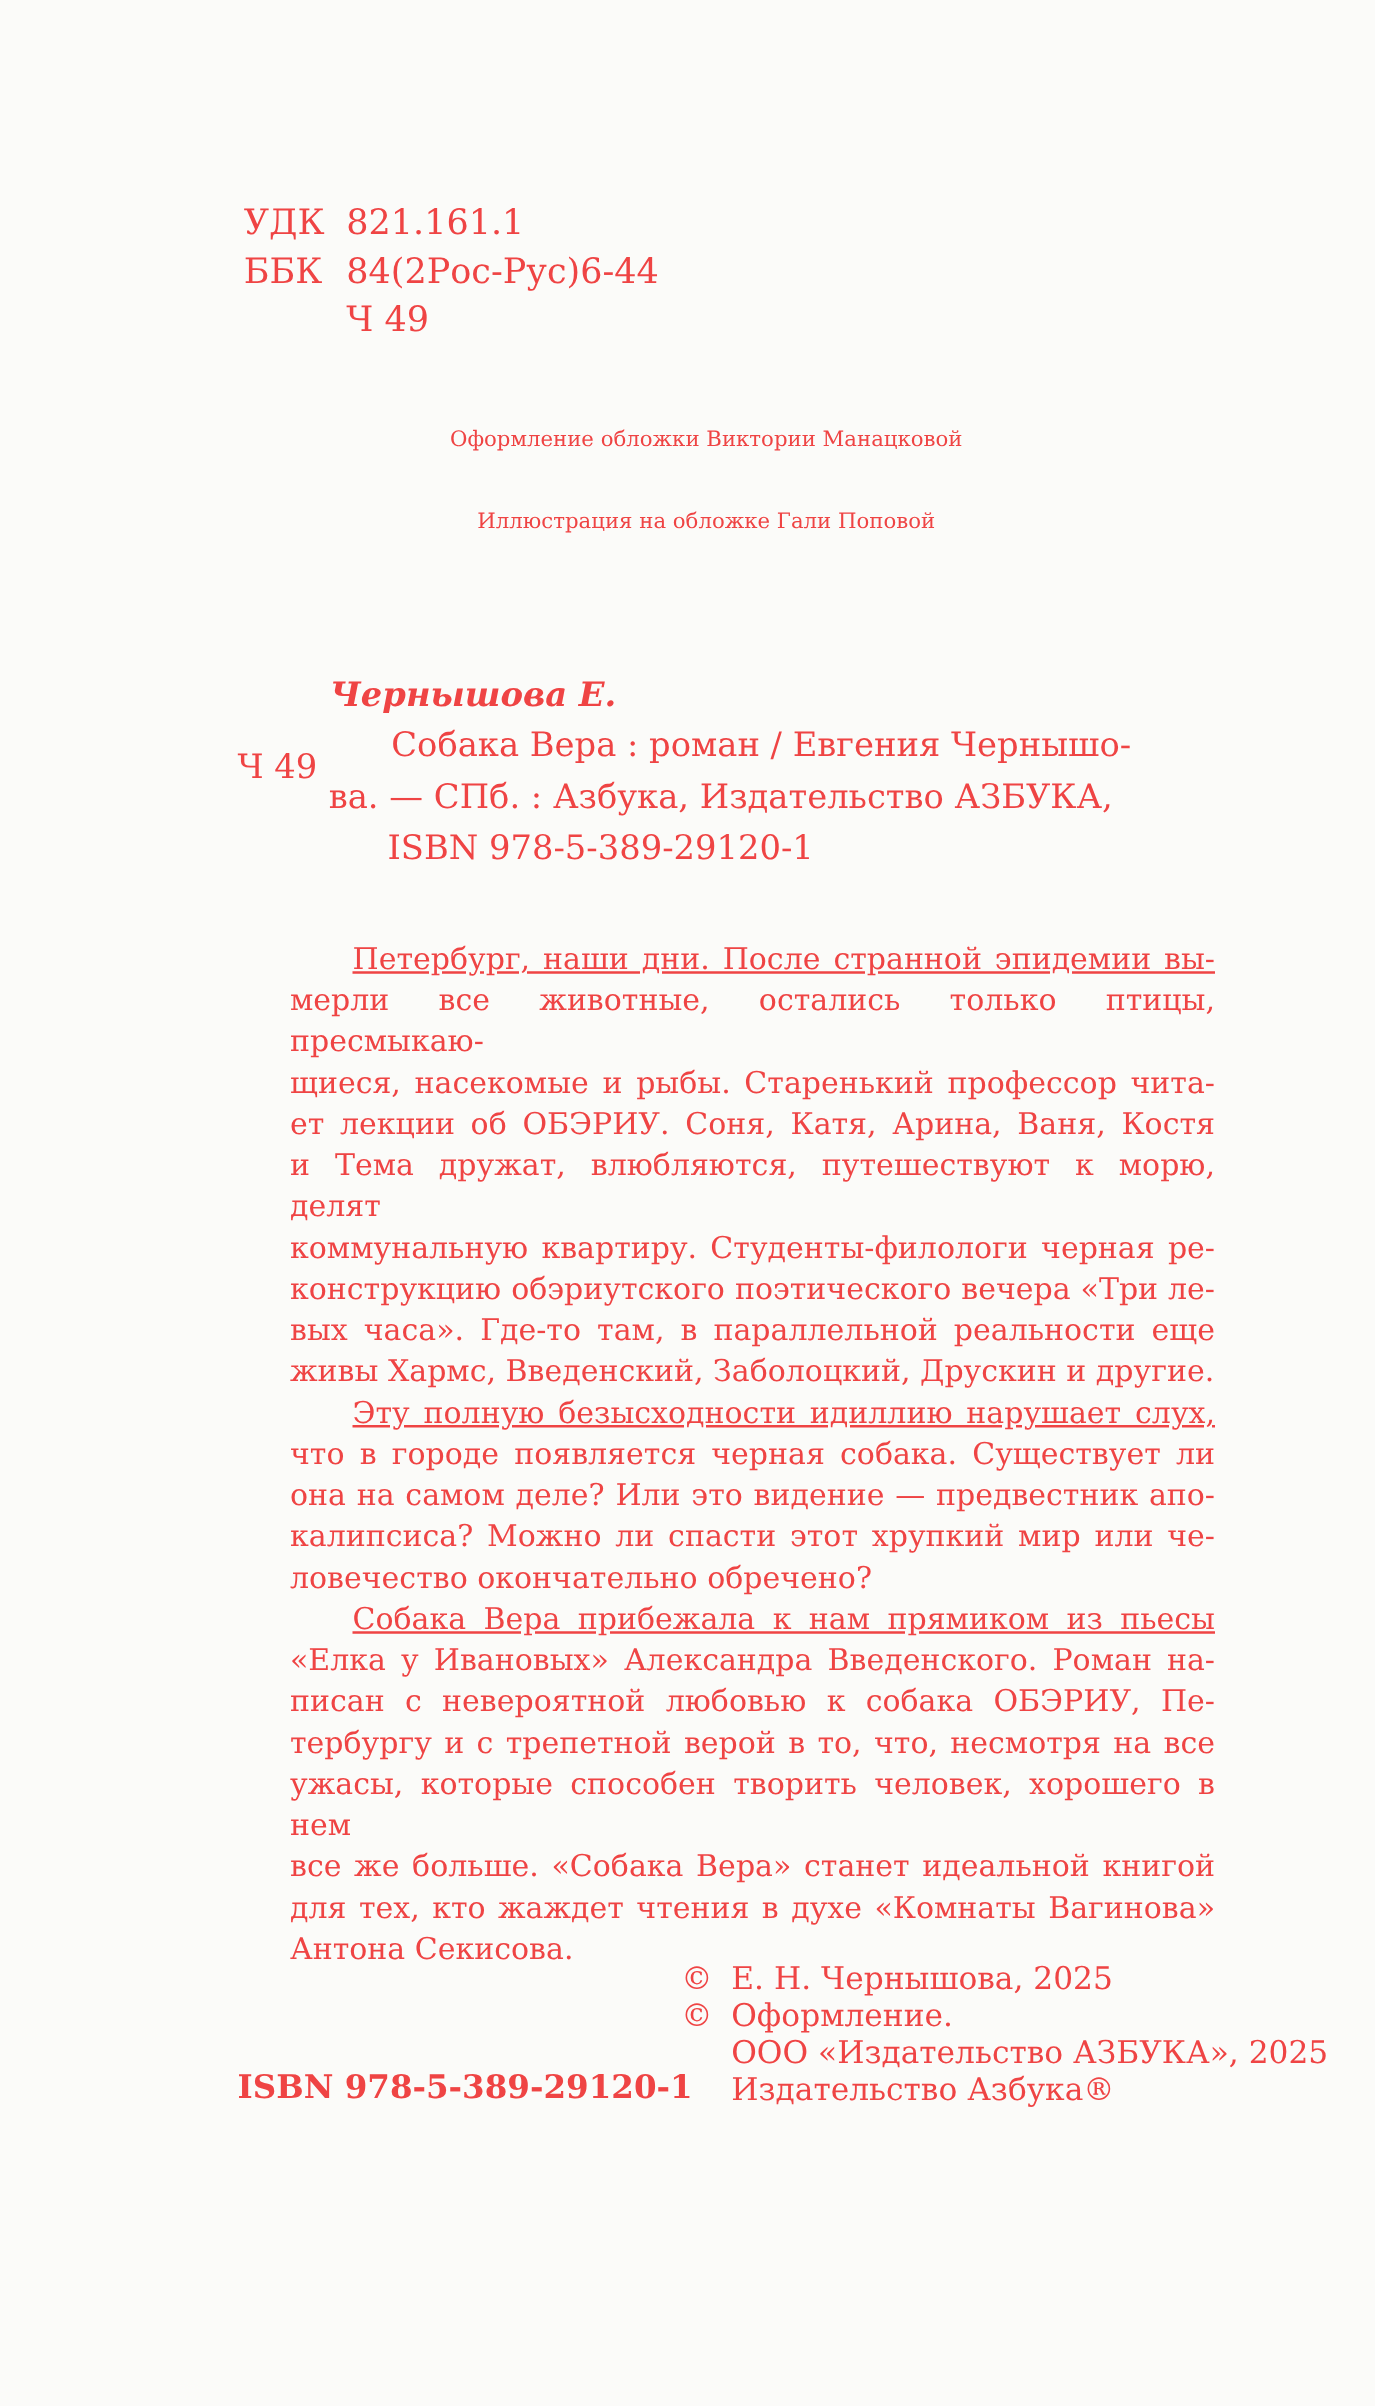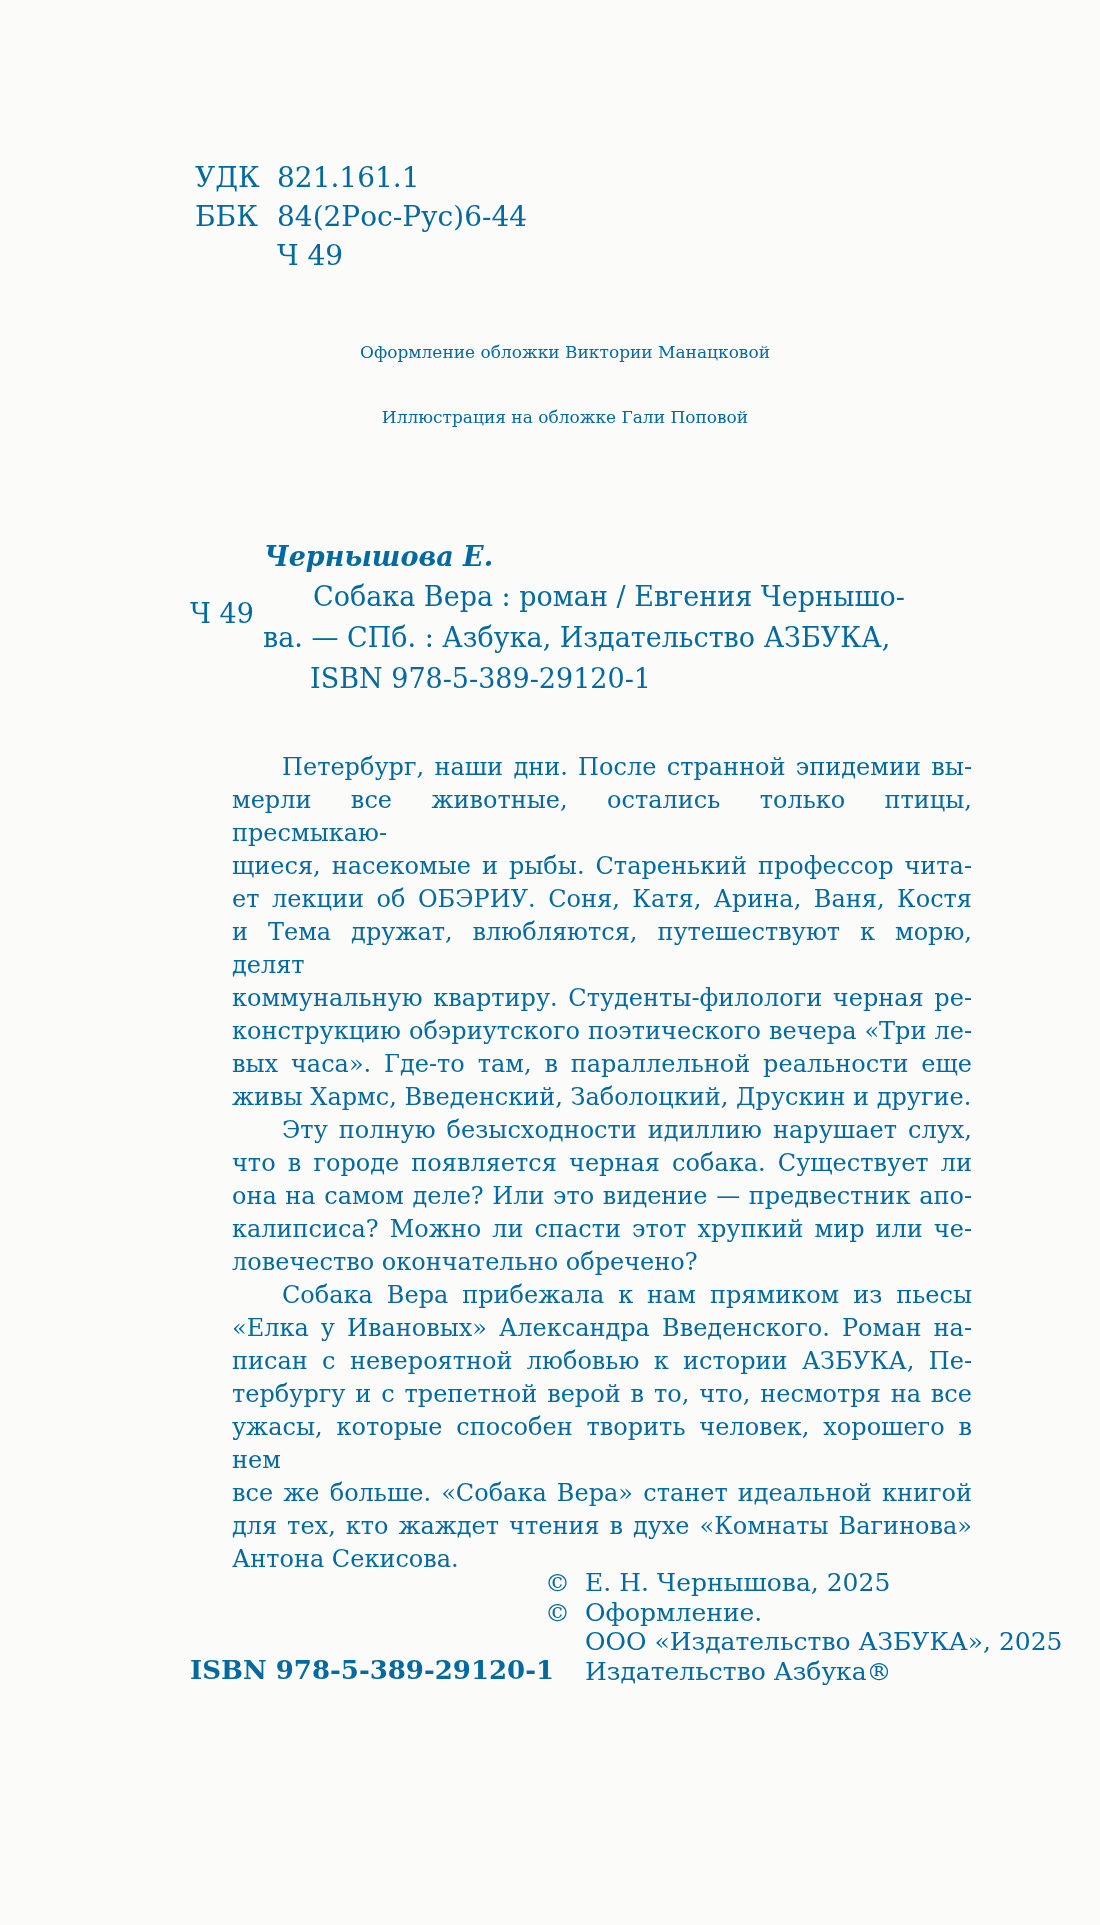--- a/index.html
+++ b/index.html
@@ -4,21 +4,21 @@
 <style>
   html,body{margin:0;padding:0;}
   body{
     width:1100px;height:1925px;
     background:#f4f4f2;
     font-family:"DejaVu Serif","Liberation Serif",serif;
   }
   .page{
     position:relative;width:1100px;height:1925px;
     background:#fbfbf9;
-    color:#0369a1;
+    color:#ef4444;
     overflow:hidden;
   }
   .abs{position:absolute;}
 
   
   .top-block{left:195px;top:158px;font-size:28px;line-height:39px;}
   .top-block .lbl{display:inline-block;width:82px;}
   .top-block .coderow{padding-left:82px;}
 
   
@@ -29,21 +29,21 @@
   
   .author-heading{left:264px;top:541px;font-size:27px;font-weight:bold;font-style:italic;}
   .card-code{left:190px;top:598px;font-size:27px;}
   .card-lines{left:263px;top:576px;font-size:27px;line-height:41px;width:720px;}
   .card-lines .first{padding-left:50px;}
   .card-lines .isbn-line{padding-left:47px;}
 
   
   .bodytext{left:232px;top:751px;width:740px;font-size:24px;line-height:33px;}
   .bl{width:740px;box-sizing:border-box;text-align:justify;text-align-last:justify;}
-  .bl.bf{padding-left:50px;}
+  .bl.bf{padding-left:50px;text-decoration:underline;}
   .bl.pe{text-align-last:left;}
 
   
   .bottom-codes{left:718px;top:1471px;font-size:25px;line-height:28px;font-weight:bold;}
   .bottom-codes .lbl{display:inline-block;width:62px;}
 
   
   .copyright{left:545px;top:1568px;font-size:25px;line-height:29.5px;}
   .copyright .sym{display:inline-block;width:40px;}
   .copyright .ind{padding-left:40px;}
@@ -91,21 +91,21 @@
     <div class="bl pe">живы Хармс, Введенский, Заболоцкий, Друскин и другие.</div>
 
     <div class="bl bf">Эту полную безысходности идиллию нарушает слух,</div>
     <div class="bl">что в городе появляется черная собака. Существует ли</div>
     <div class="bl">она на самом деле? Или это видение — предвестник апо-</div>
     <div class="bl">калипсиса? Можно ли спасти этот хрупкий мир или че-</div>
     <div class="bl pe">ловечество окончательно обречено?</div>
 
     <div class="bl bf">Собака Вера прибежала к нам прямиком из пьесы</div>
     <div class="bl">«Елка у Ивановых» Александра Введенского. Роман на-</div>
-    <div class="bl">писан с невероятной любовью к истории АЗБУКА, Пе-</div>
+    <div class="bl">писан с невероятной любовью к собака ОБЭРИУ, Пе-</div>
     <div class="bl">тербургу и с трепетной верой в то, что, несмотря на все</div>
     <div class="bl">ужасы, которые способен творить человек, хорошего в нем</div>
     <div class="bl">все же больше. «Собака Вера» станет идеальной книгой</div>
     <div class="bl">для тех, кто жаждет чтения в духе «Комнаты Вагинова»</div>
     <div class="bl pe">Антона Секисова.</div>
   </div>
 
 
   <div class="abs copyright">
     <div>

